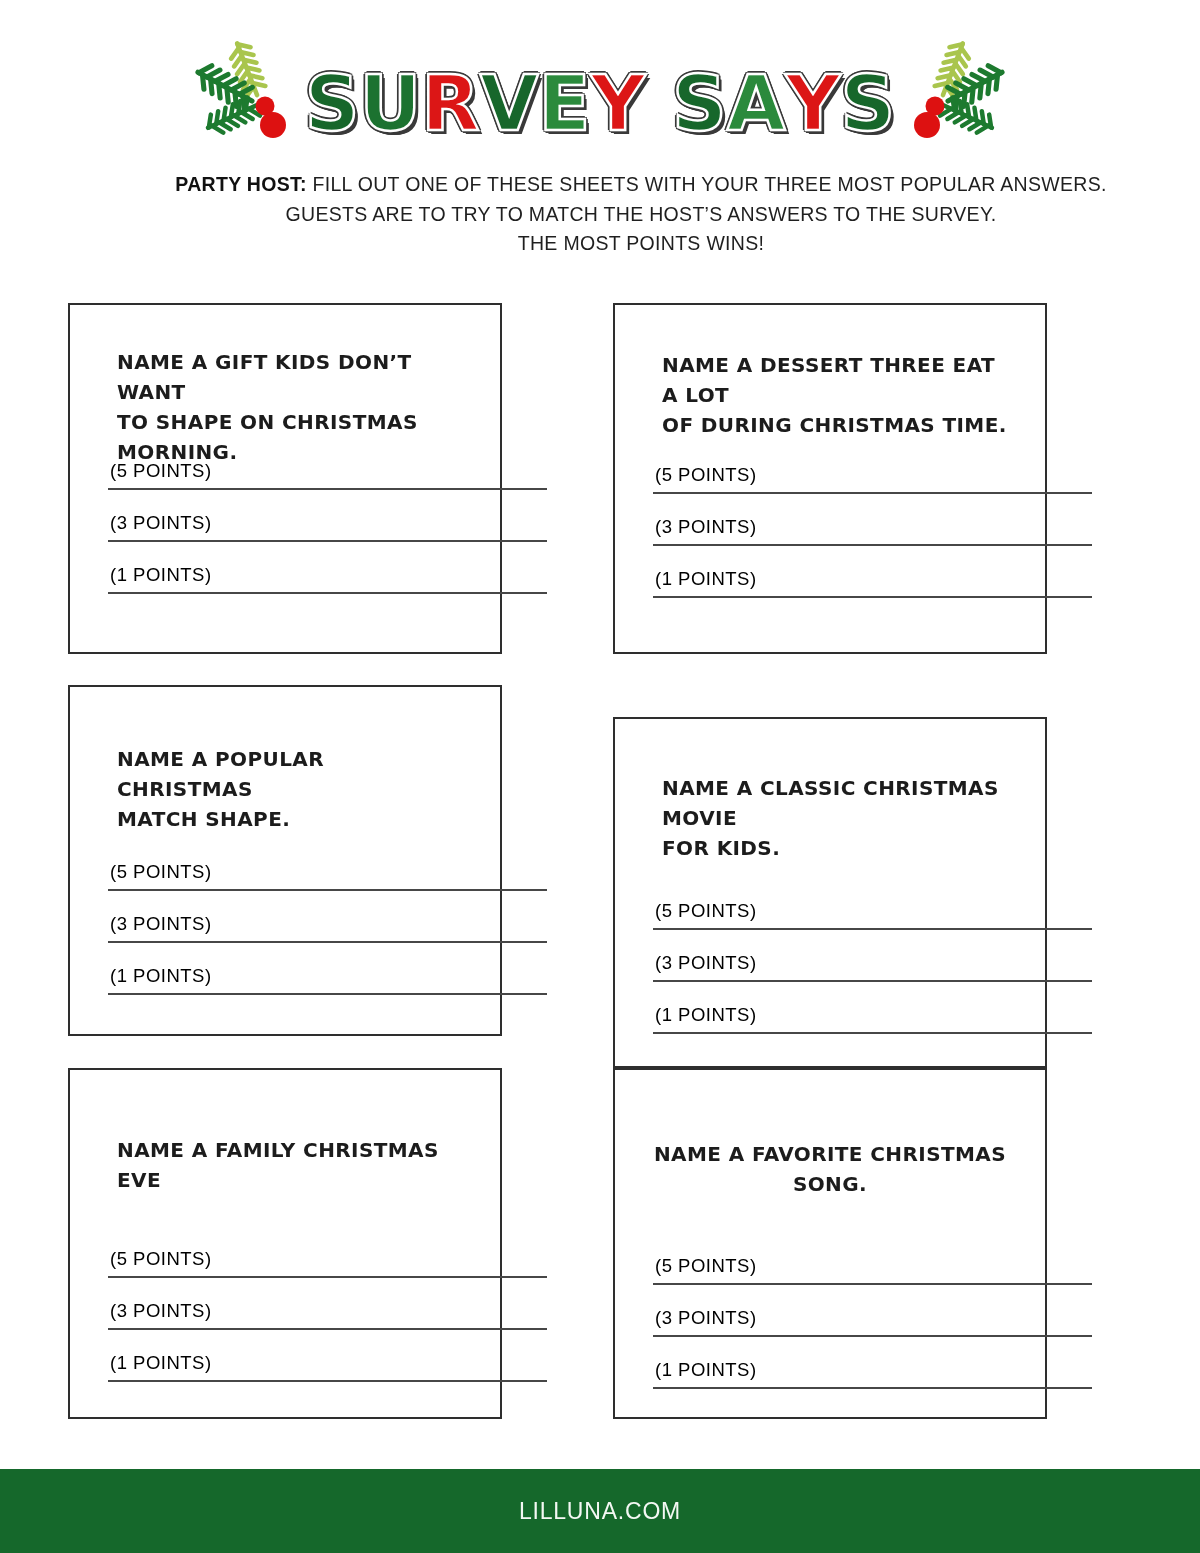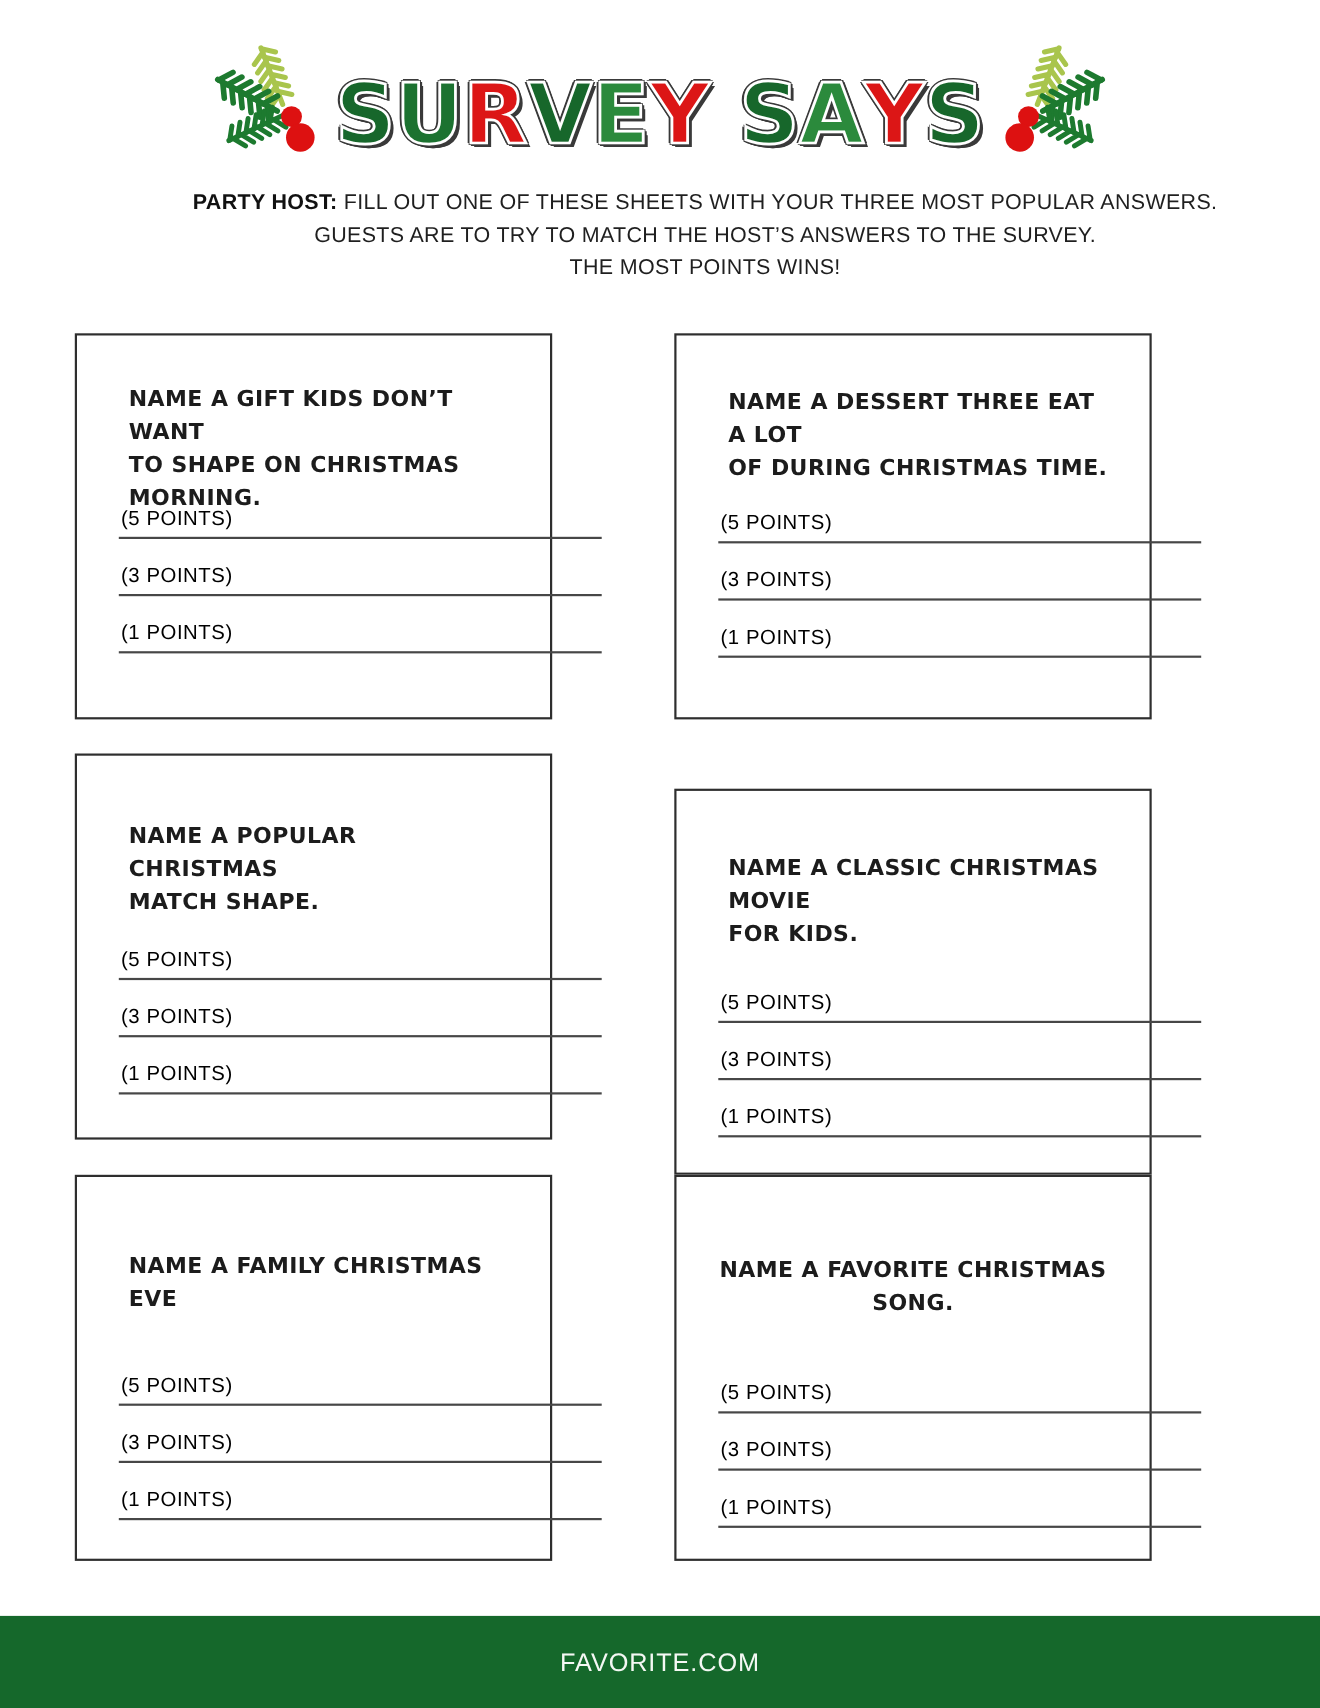--- a/index.html
+++ b/index.html
@@ -183,16 +183,16 @@
       <span class="q-line"></span>
     </h2>
     <div class="answers">
       <div class="ans"><span class="pts">(5 POINTS)</span></div>
       <div class="ans"><span class="pts">(3 POINTS)</span></div>
       <div class="ans"><span class="pts">(1 POINTS)</span></div>
     </div>
   </section>
 
   <footer class="footer">
-    <span class="site">FAVORITE.COM</span>
+    <span class="site">LILLUNA.COM</span>
   </footer>
 
 </div>
 
 </body></html>

